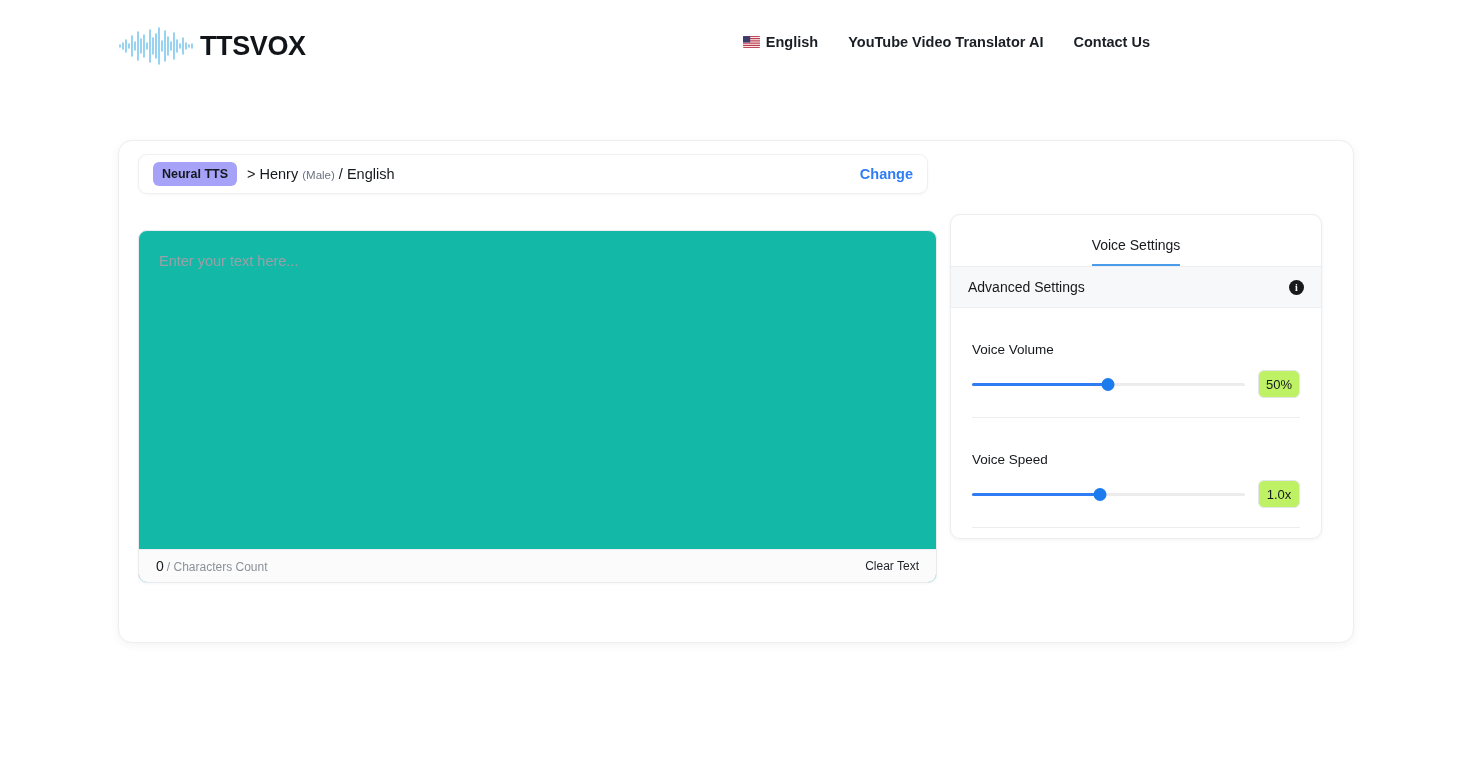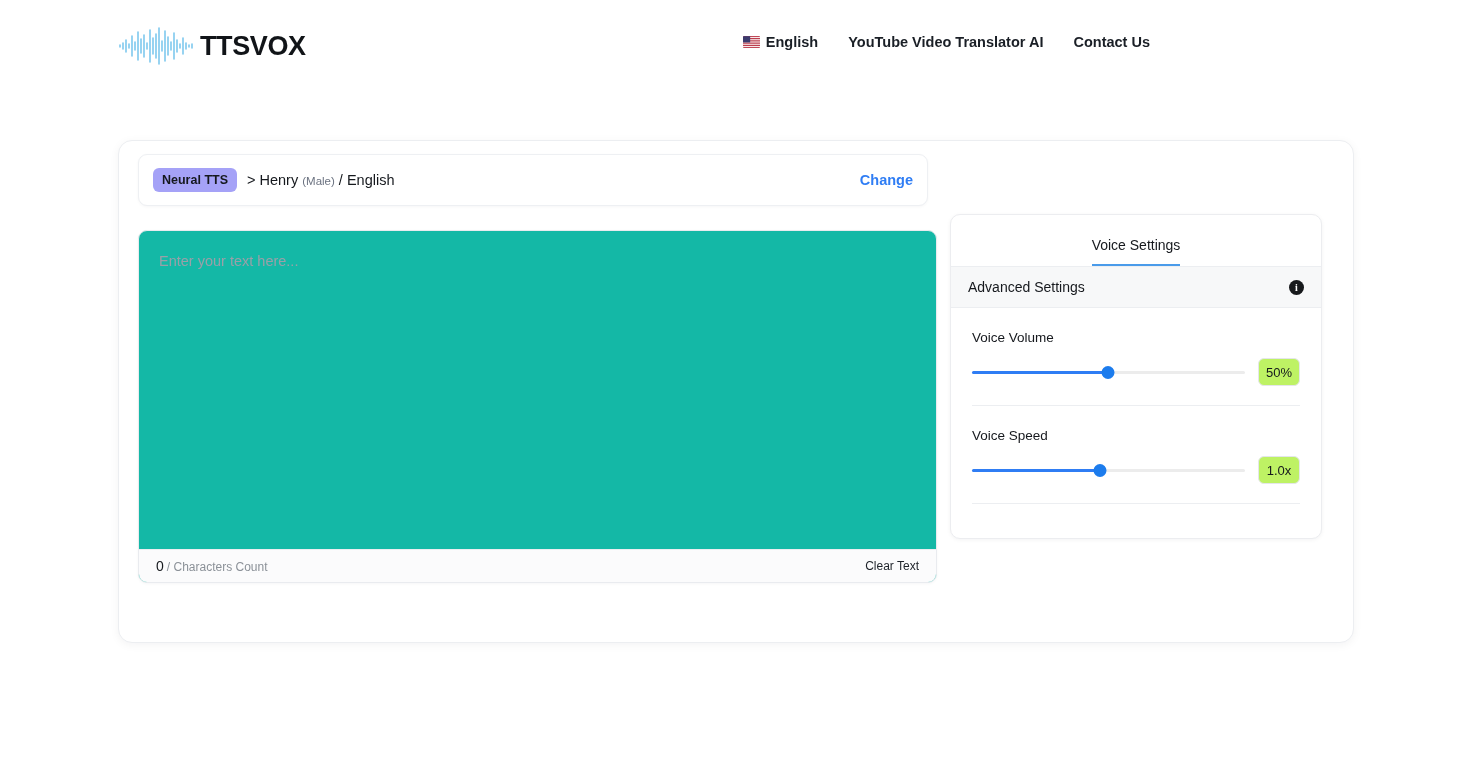--- a/index.html
+++ b/index.html
@@ -78,21 +78,21 @@
     border-radius: 14px;
     box-shadow: 0 2px 10px rgba(16,24,40,0.05);
   }
 
   
   .voice-bar {
     position: absolute;
     left: 19px;
     top: 13px;
     width: 790px;
-    height: 52px;
+    height: 40px;
     background: #ffffff;
     border: 1px solid #eef0f3;
     border-radius: 9px;
     box-shadow: 0 1px 3px rgba(16,24,40,0.04);
     display: flex;
     align-items: center;
     padding: 0 14px;
   }
 
   .badge-neural {
@@ -229,20 +229,21 @@
     font-family: "Liberation Serif", serif;
     cursor: pointer;
   }
 
   .slider-group { padding: 22px 21px 0 21px; }
 
   .slider-label {
     font-size: 13.5px;
     color: #15181d;
     margin-bottom: 13px;
+    margin-top: 12px;
   }
 
   .slider-row { display: flex; align-items: center; gap: 13px; }
 
   .slider-wrap {
     position: relative;
     flex: 1;
     height: 18px;
     display: flex;
     align-items: center;

